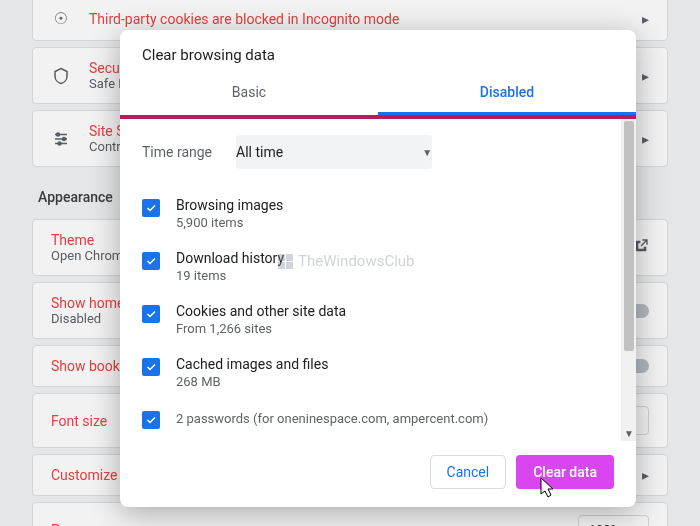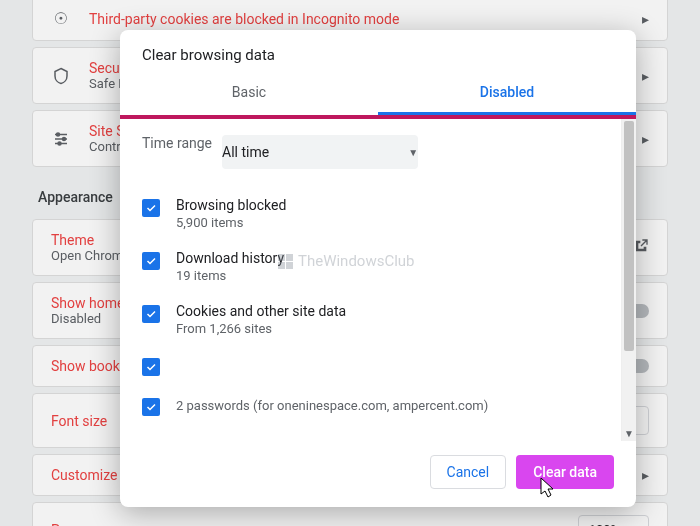--- a/index.html
+++ b/index.html
@@ -23,21 +23,21 @@
   .overlay { position: absolute; inset: 0; background: rgba(0,0,0,.05); }
   .dialog { position: absolute; left: 120px; top: 30px; width: 516px; background: #fff; border-radius: 8px; box-shadow: 0 6px 30px rgba(0,0,0,.3); display: flex; flex-direction: column; }
   .dlg-title { font-size: 15px; padding: 16px 22px 8px; color: #202124; }
   .tabs { display: flex; border-bottom: 4px solid #be185d; }
   .tab { flex: 1; text-align: center; padding: 12px 0; font-size: 14px; color: #5f6368; cursor: pointer; }
   .tab.active { color: #1a73e8; border-bottom: 3px solid #1a73e8; font-weight: 500; }
 
   .dlg-body { position: relative; padding: 16px 22px 0; }
   .scroll-wrap { height: 306px; overflow: hidden; position: relative; }
 
-  .time-row { display: flex; gap: 10px; margin-bottom: 18px; }
+  .time-row { display: flex; align-items: center; gap: 24px; margin-bottom: 18px; }
   .time-row label { font-size: 14px; color: #5f6368; }
   .time-select { flex-basis: 196px; display: flex; justify-content: space-between; align-items: center; background: #f1f3f4; border-radius: 4px; padding: 9px 0; font-size: 14px; color: #202124; }
   .time-select .tri { color: #5f6368; font-size: 10px; }
 
   .item { display: flex; align-items: flex-start; gap: 16px; padding: 10px 0; }
   .cb { width: 18px; height: 18px; border-radius: 2px; display: flex; align-items: center; justify-content: center; margin-top: 2px; }
   .cb.on { background: #1a73e8; }
   .cb.on svg { stroke: #fff; }
   .item-txt .t { font-size: 14px; color: #202124; }
   .item-txt .s { font-size: 13px; color: #5f6368; margin-top: 2px; }
@@ -166,21 +166,21 @@
         </div>
       </div>
       <div id="items-container">
           <div class="item">
             <div class="cb on">
               <svg width="12" height="12" viewBox="0 0 24 24" fill="none" stroke-width="3">
                 <path d="M5 12l5 5L20 7"></path>
               </svg>
             </div>
             <div class="item-txt">
-              <div class="t">Browsing blocked</div>
+              <div class="t">Browsing images</div>
               <div class="s">5,900 items</div>
             </div>
           </div>
           <div class="item">
             <div class="cb on">
               <svg width="12" height="12" viewBox="0 0 24 24" fill="none" stroke-width="3">
                 <path d="M5 12l5 5L20 7"></path>
               </svg>
             </div>
             <div class="item-txt">
@@ -197,20 +197,24 @@
             <div class="item-txt">
               <div class="t">Cookies and other site data</div>
               <div class="s">From 1,266 sites</div>
             </div>
           </div>
           <div class="item">
             <div class="cb on">
               <svg width="12" height="12" viewBox="0 0 24 24" fill="none" stroke-width="3">
                 <path d="M5 12l5 5L20 7"></path>
               </svg>
+            </div>
+            <div class="item-txt">
+              <div class="t">Cached images and files</div>
+              <div class="s">268 MB</div>
             </div>
           </div>
           <div class="item">
             <div class="cb on">
               <svg width="12" height="12" viewBox="0 0 24 24" fill="none" stroke-width="3">
                 <path d="M5 12l5 5L20 7"></path>
               </svg>
             </div>
             <div class="item-txt">
               <div class="s">2 passwords (for oneninespace.com, ampercent.com)</div>

